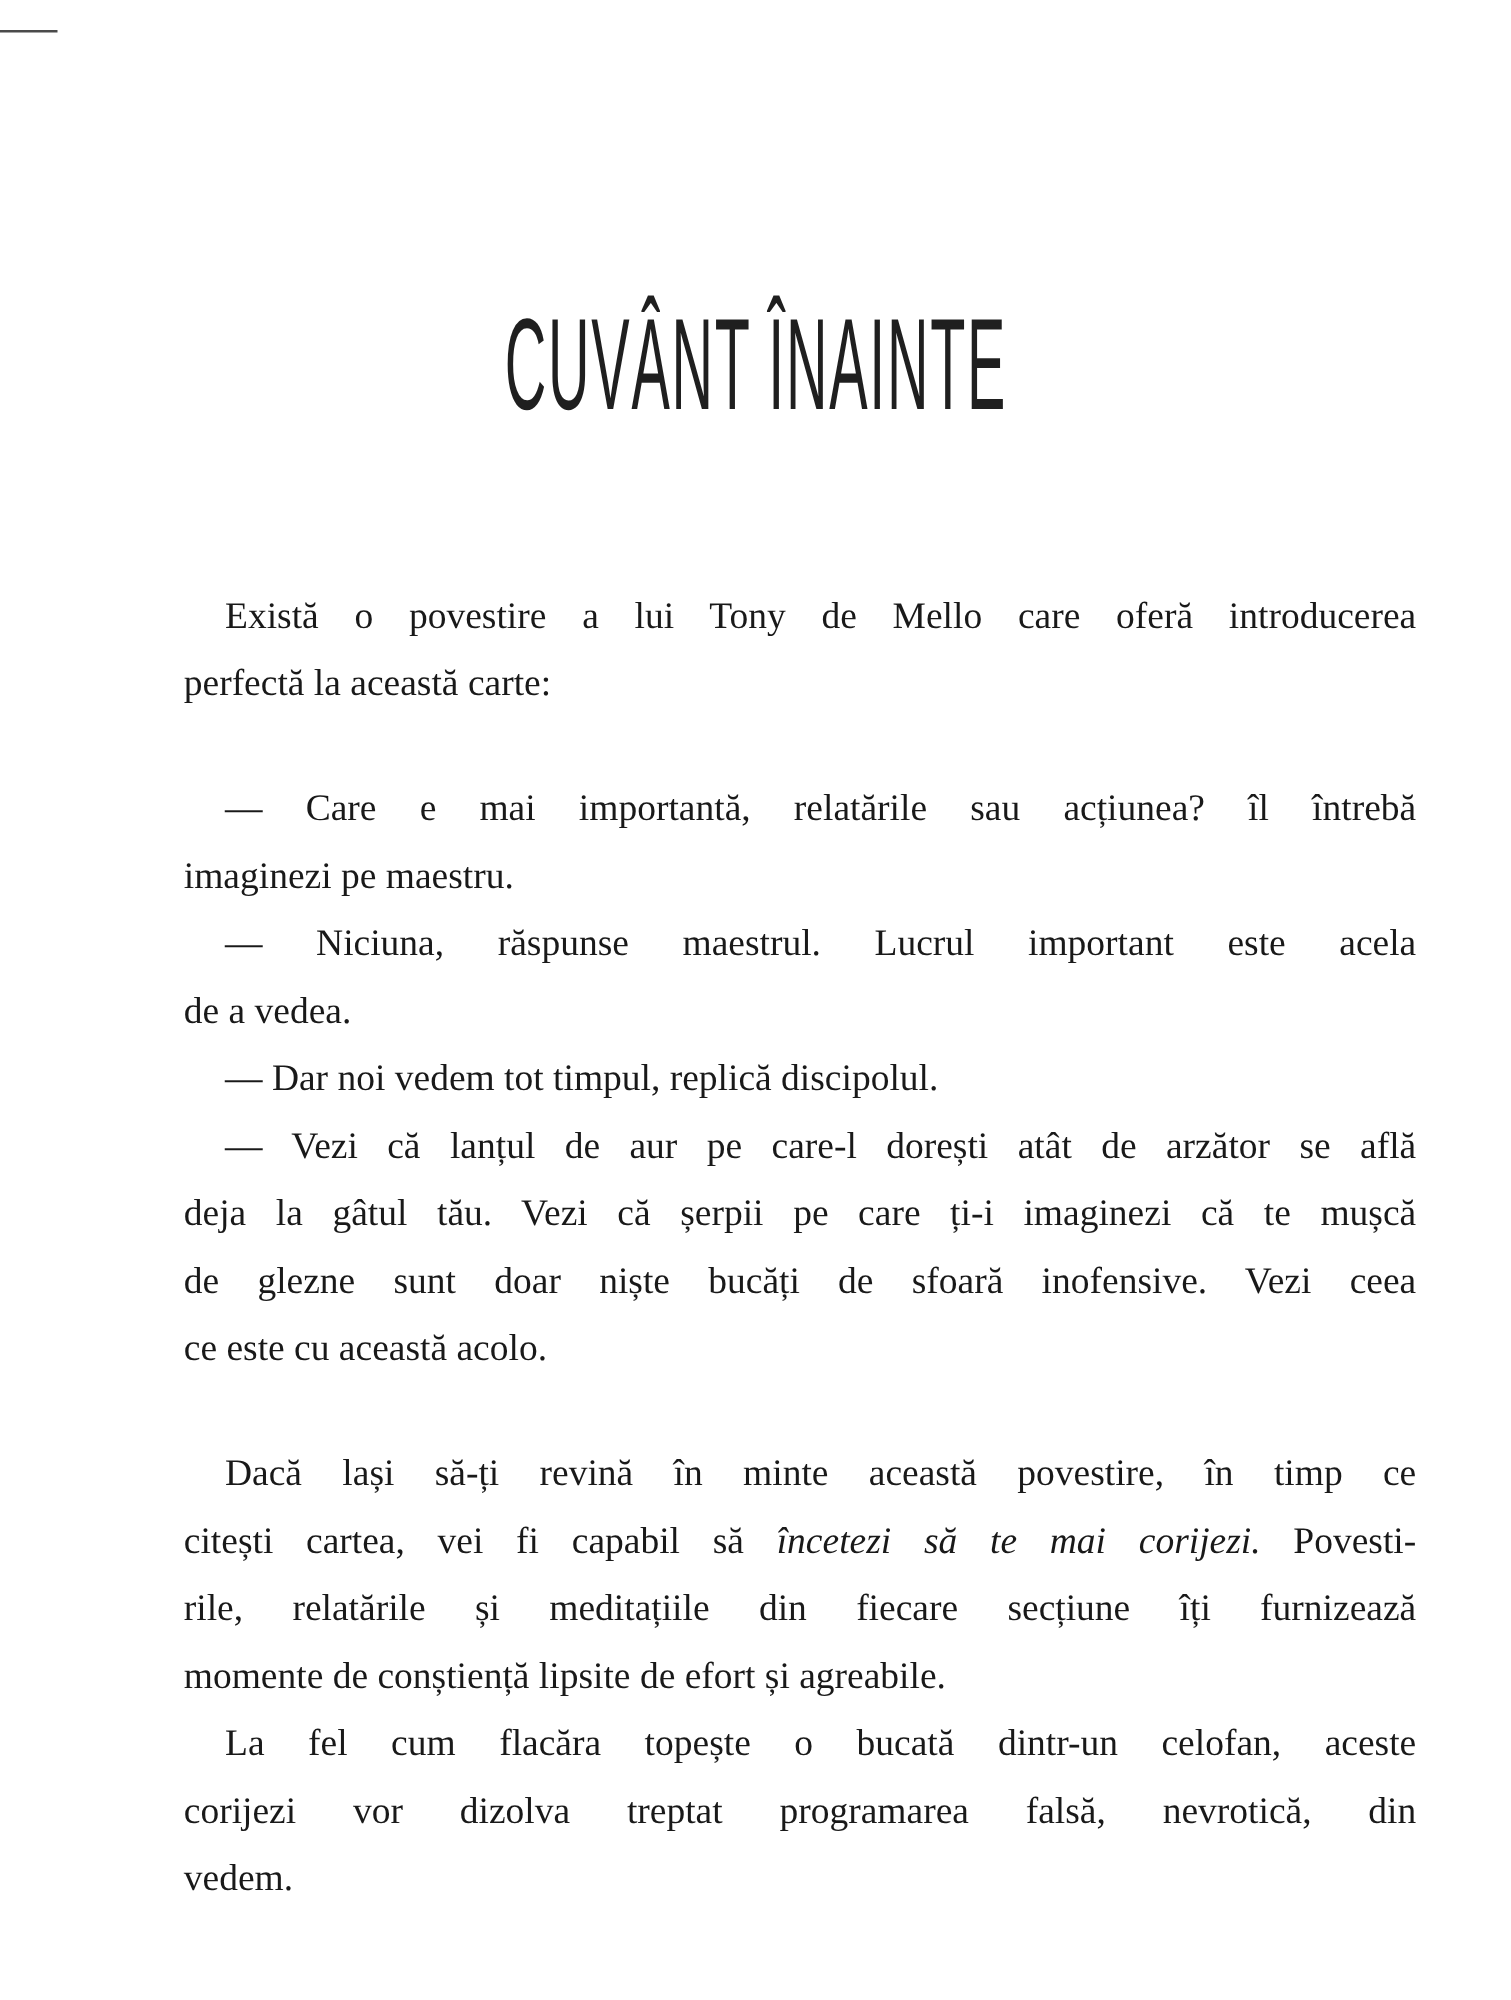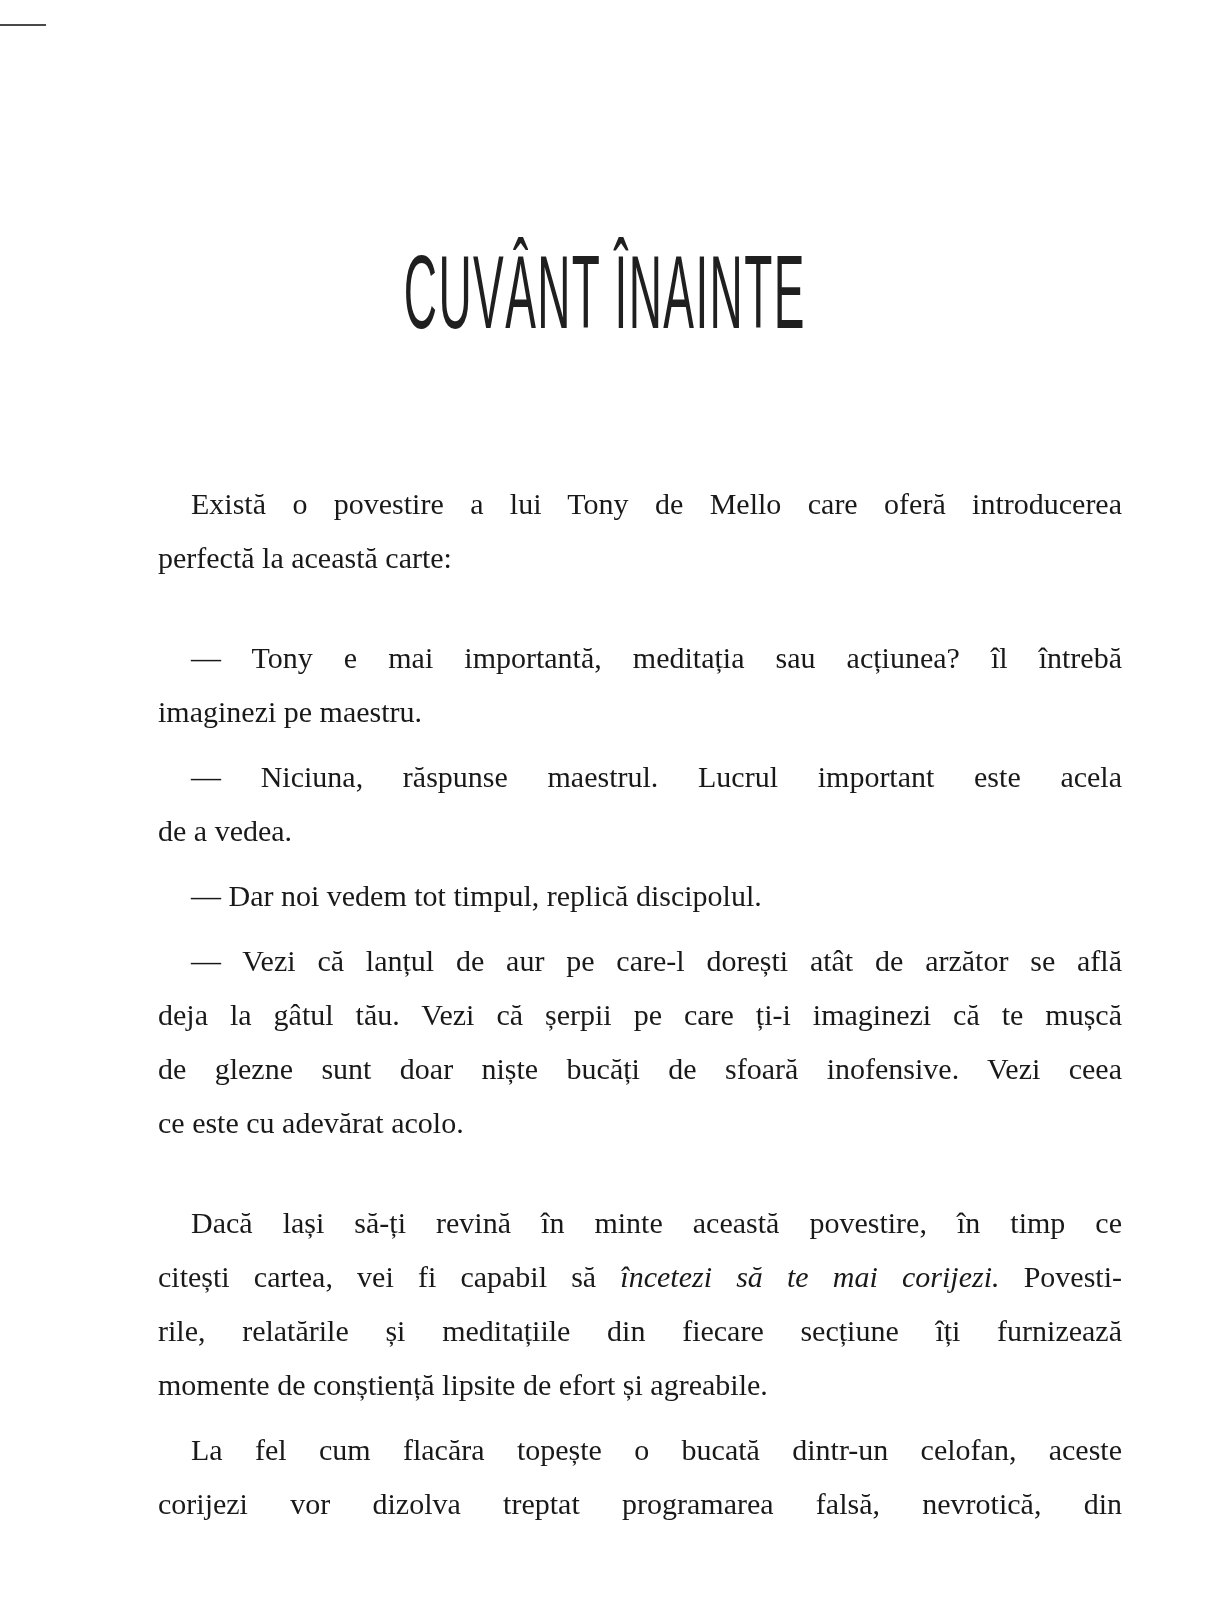--- a/index.html
+++ b/index.html
@@ -44,21 +44,21 @@
     transform-origin: 50% 50%;
   }
   .body-text {
     position: absolute;
     left: 147px;
     top: 466px;
     width: 986px;
     font-size: 30px;
     line-height: 54px;
   }
-  .para { margin: 11px; }
+  .para { margin: 0; }
   .para.space-before { margin-top: 46px; }
   .line {
     text-align: justify;
     text-align-last: justify;
   }
   .line.lastline { text-align-last: left; }
   .line.indent { text-indent: 33px; }
   .it { font-style: italic; }
   .page-number {
     position: absolute;
@@ -88,35 +88,35 @@
   <h1 class="chapter-title" style="margin:0;">
     <span class="squeeze">CUVÂNT ÎNAINTE</span>
   </h1>
 
   <div class="body-text">
       <div class="para">
         <div class="line indent"><span>Există o povestire a lui Tony de Mello care oferă introducerea</span></div>
         <div class="line lastline"><span>perfectă la această carte:</span></div>
       </div>
       <div class="para space-before">
-        <div class="line indent"><span>— Tony e mai importantă, meditația sau acțiunea? îl întrebă</span></div>
+        <div class="line indent"><span>— Care e mai importantă, relatările sau acțiunea? îl întrebă</span></div>
         <div class="line lastline"><span>imaginezi pe maestru.</span></div>
       </div>
       <div class="para">
         <div class="line indent"><span>— Niciuna, răspunse maestrul. Lucrul important este acela</span></div>
         <div class="line lastline"><span>de a vedea.</span></div>
       </div>
       <div class="para">
         <div class="line indent lastline"><span>— Dar noi vedem tot timpul, replică discipolul.</span></div>
       </div>
       <div class="para">
         <div class="line indent"><span>— Vezi că lanțul de aur pe care-l dorești atât de arzător se află</span></div>
         <div class="line"><span>deja la gâtul tău. Vezi că șerpii pe care ți-i imaginezi că te mușcă</span></div>
         <div class="line"><span>de glezne sunt doar niște bucăți de sfoară inofensive. Vezi ceea</span></div>
-        <div class="line lastline"><span>ce este cu adevărat acolo.</span></div>
+        <div class="line lastline"><span>ce este cu această acolo.</span></div>
       </div>
       <div class="para space-before">
         <div class="line indent"><span>Dacă lași să-ți revină în minte această povestire, în timp ce</span></div>
         <div class="line"><span>citești cartea, vei fi capabil să </span><span class="it">încetezi să te mai corijezi.</span><span> Povesti-</span></div>
         <div class="line"><span>rile, relatările și meditațiile din fiecare secțiune îți furnizează</span></div>
         <div class="line lastline"><span>momente de conștiență lipsite de efort și agreabile.</span></div>
       </div>
       <div class="para">
         <div class="line indent"><span>La fel cum flacăra topește o bucată dintr-un celofan, aceste</span></div>
         <div class="line"><span>corijezi vor dizolva treptat programarea falsă, nevrotică, din</span></div>

